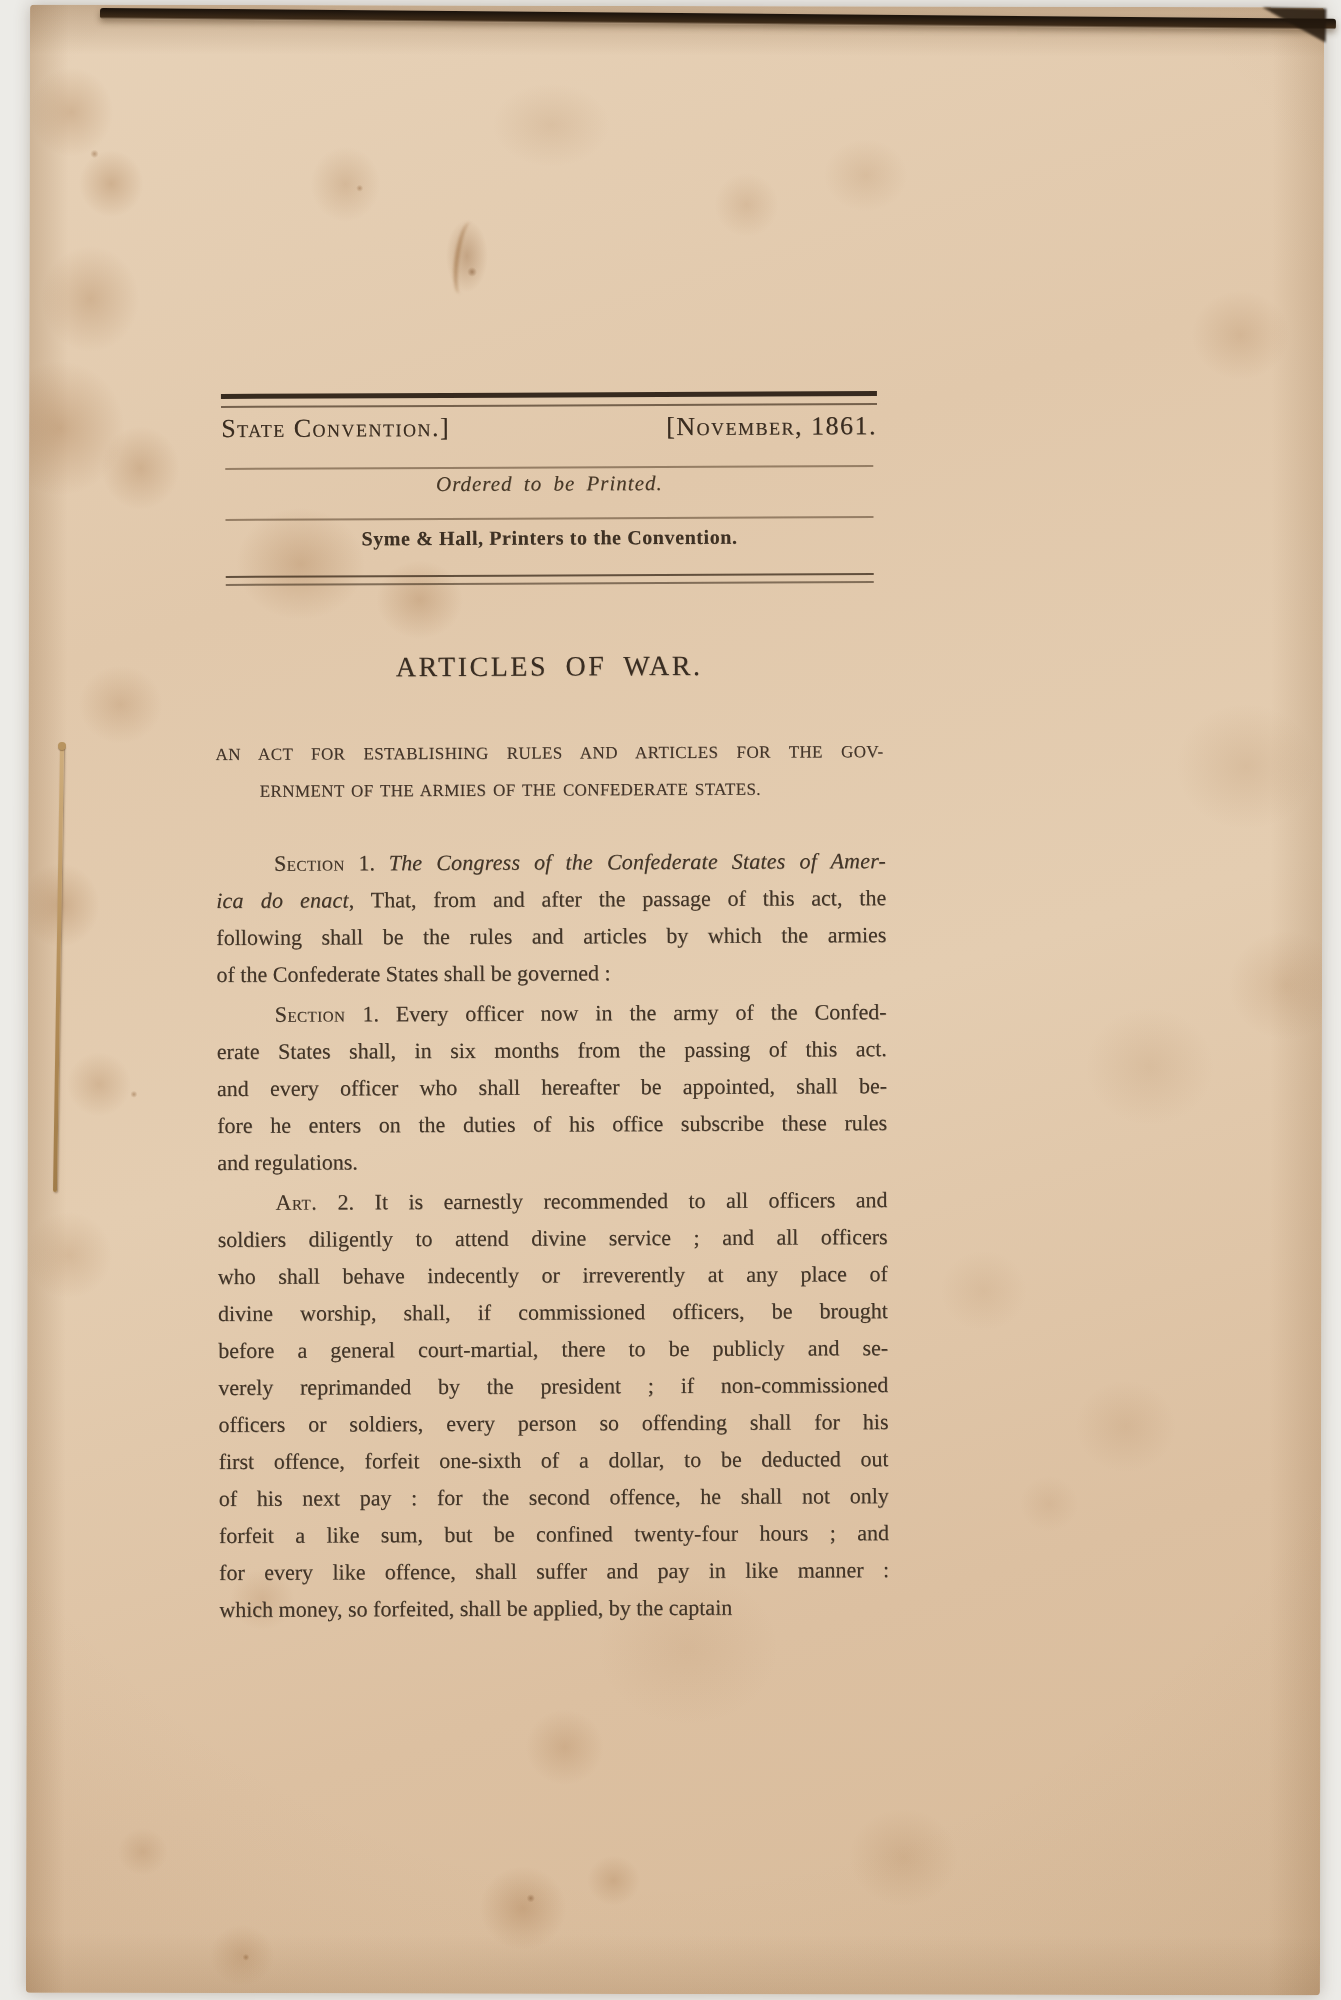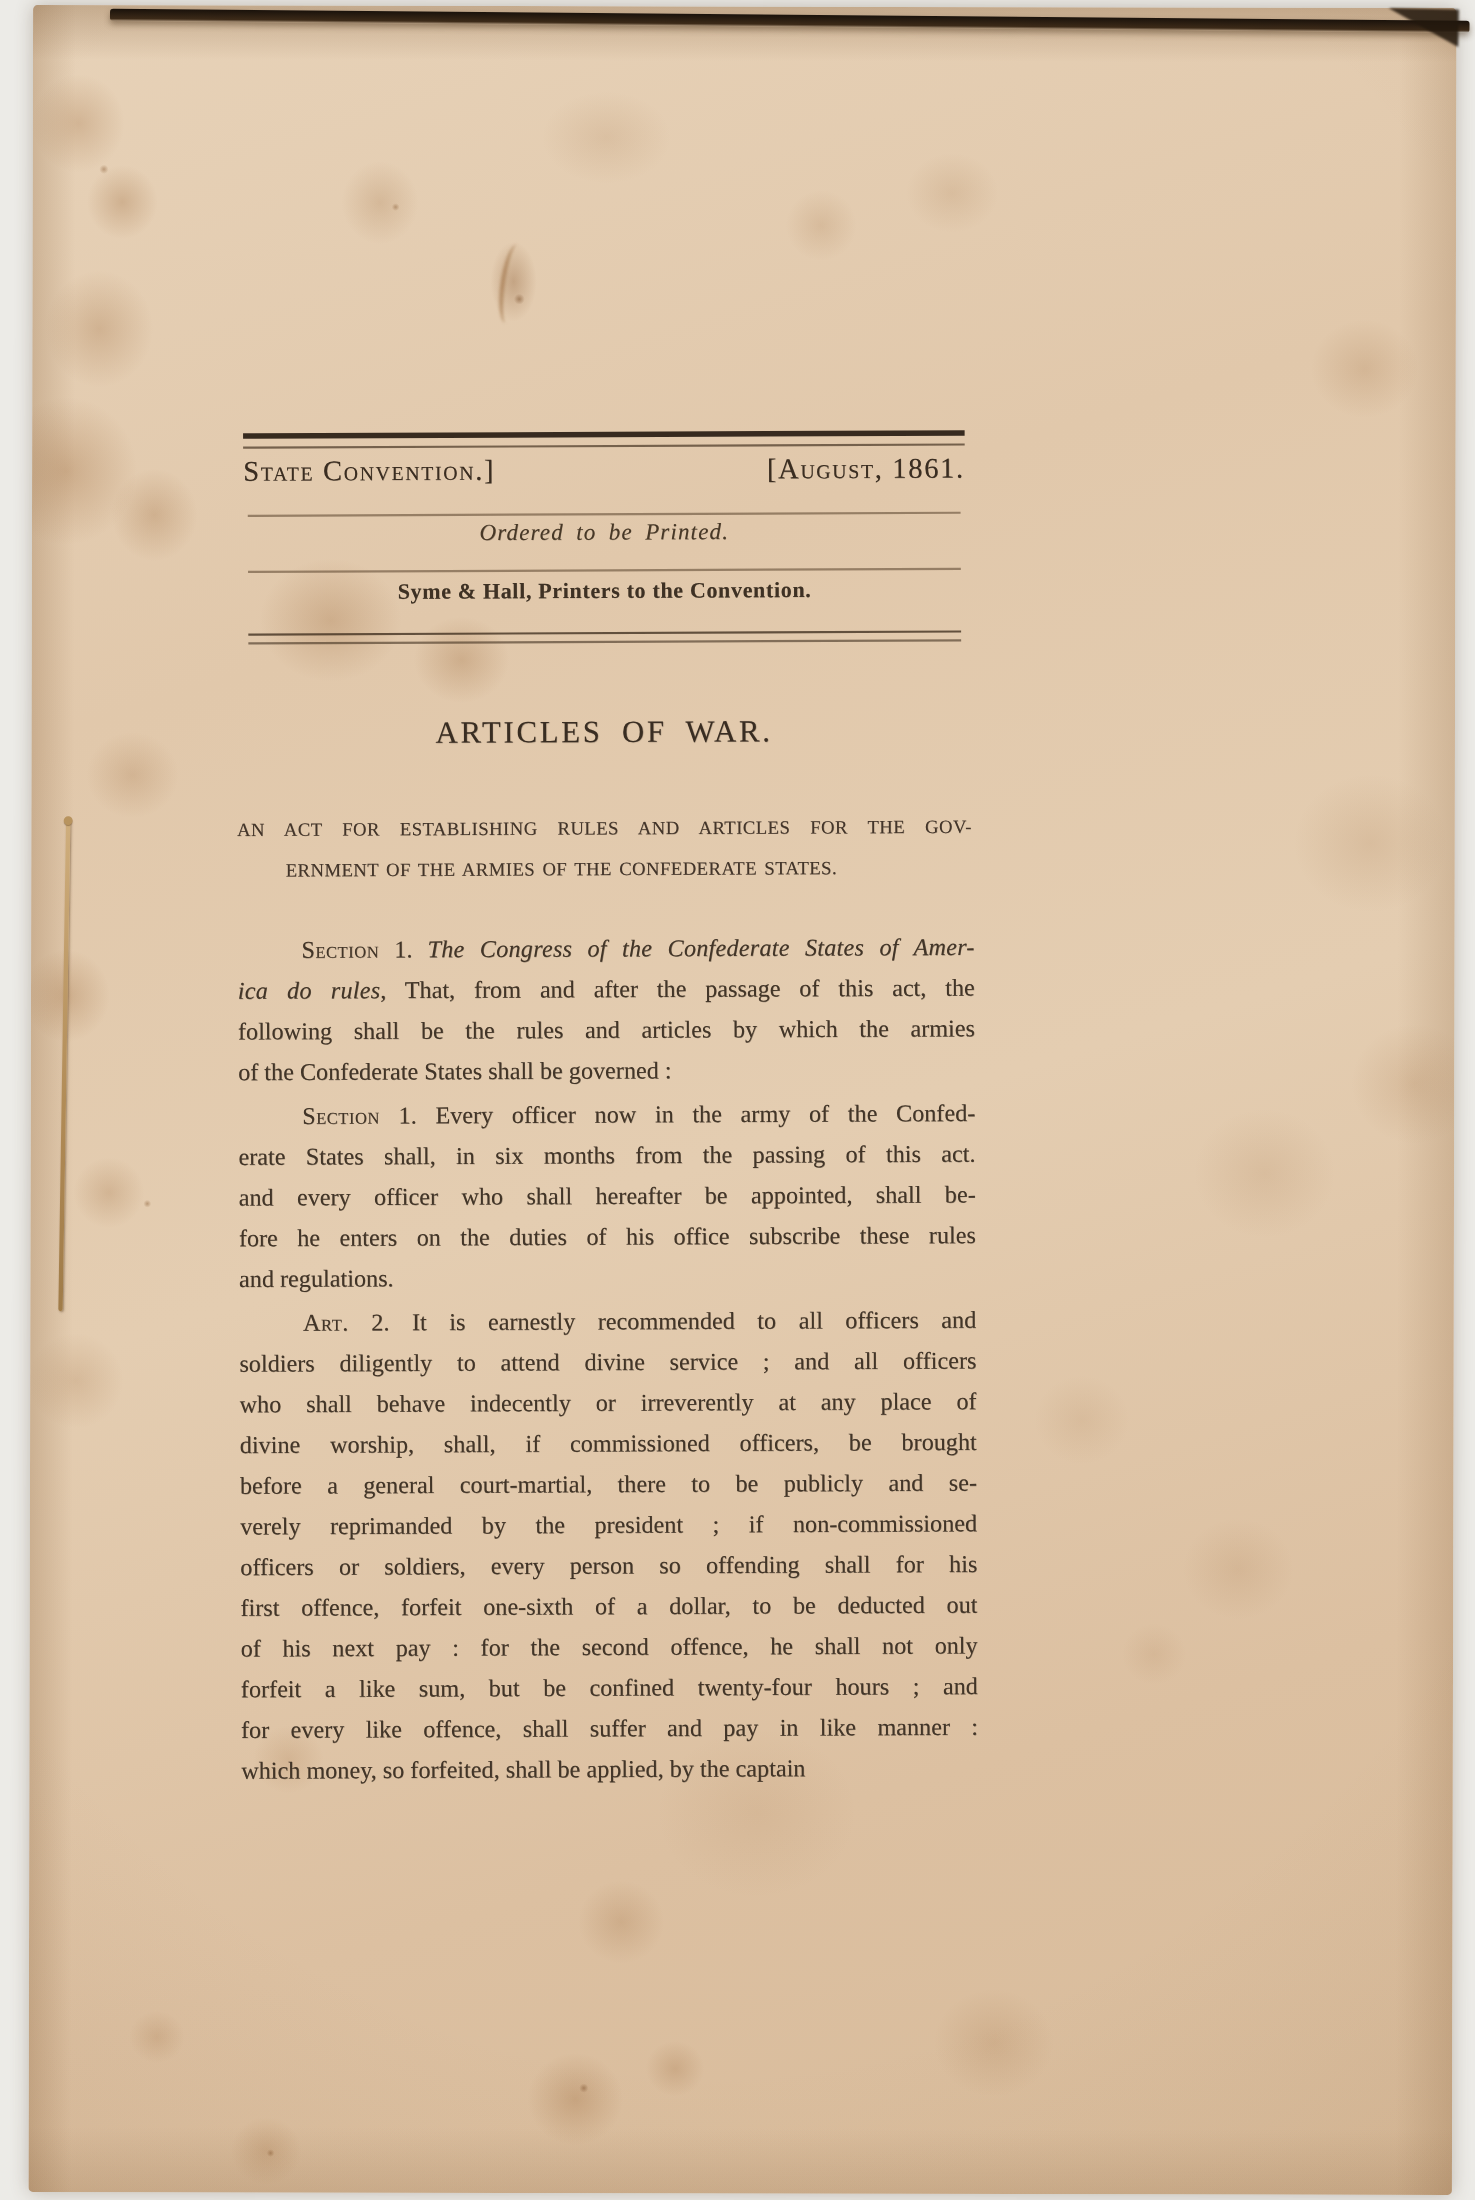--- a/index.html
+++ b/index.html
@@ -174,21 +174,21 @@
   <div class="corner-fold"></div>
   <div class="thread"></div>
   <div class="streak"></div>
 
   <div class="print">
 
     <div class="abs rule-thick"></div>
 
     <div class="abs masthead-row">
       <span>State Convention.]</span>
-      <span>[August, 1861.</span>
+      <span>[November, 1861.</span>
     </div>
 
     <div class="abs rule-thin r1"></div>
 
     <div class="abs ordered">Ordered to be Printed.</div>
 
     <div class="abs rule-thin r2"></div>
 
     <div class="abs printer">Syme &amp; Hall, Printers to the Convention.</div>
 
@@ -197,21 +197,21 @@
     <div class="abs doc-title">ARTICLES OF WAR.</div>
 
     <div class="abs act">
         <div class="line">AN ACT FOR ESTABLISHING RULES AND ARTICLES FOR THE GOV-</div>
         <div class="line pl">ERNMENT OF THE ARMIES OF THE CONFEDERATE STATES.</div>
       </div>
 
     <div class="abs bodytext">
       <div class="para">
           <div class="line"><sc>Section</sc> 1. <i>The Congress of the Confederate States of Amer-</i></div>
-          <div class="line"><i>ica do rules</i>, That, from and after the passage of this act, the</div>
+          <div class="line"><i>ica do enact</i>, That, from and after the passage of this act, the</div>
           <div class="line">following shall be the rules and articles by which the armies</div>
           <div class="line pl">of the Confederate States shall be governed :</div>
         </div>
       <div class="para">
           <div class="line"><sc>Section</sc> 1. Every officer now in the army of the Confed-</div>
           <div class="line">erate States shall, in six months from the passing of this act.</div>
           <div class="line">and every officer who shall hereafter be appointed, shall be-</div>
           <div class="line">fore he enters on the duties of his office subscribe these rules</div>
           <div class="line pl">and regulations.</div>
         </div>

